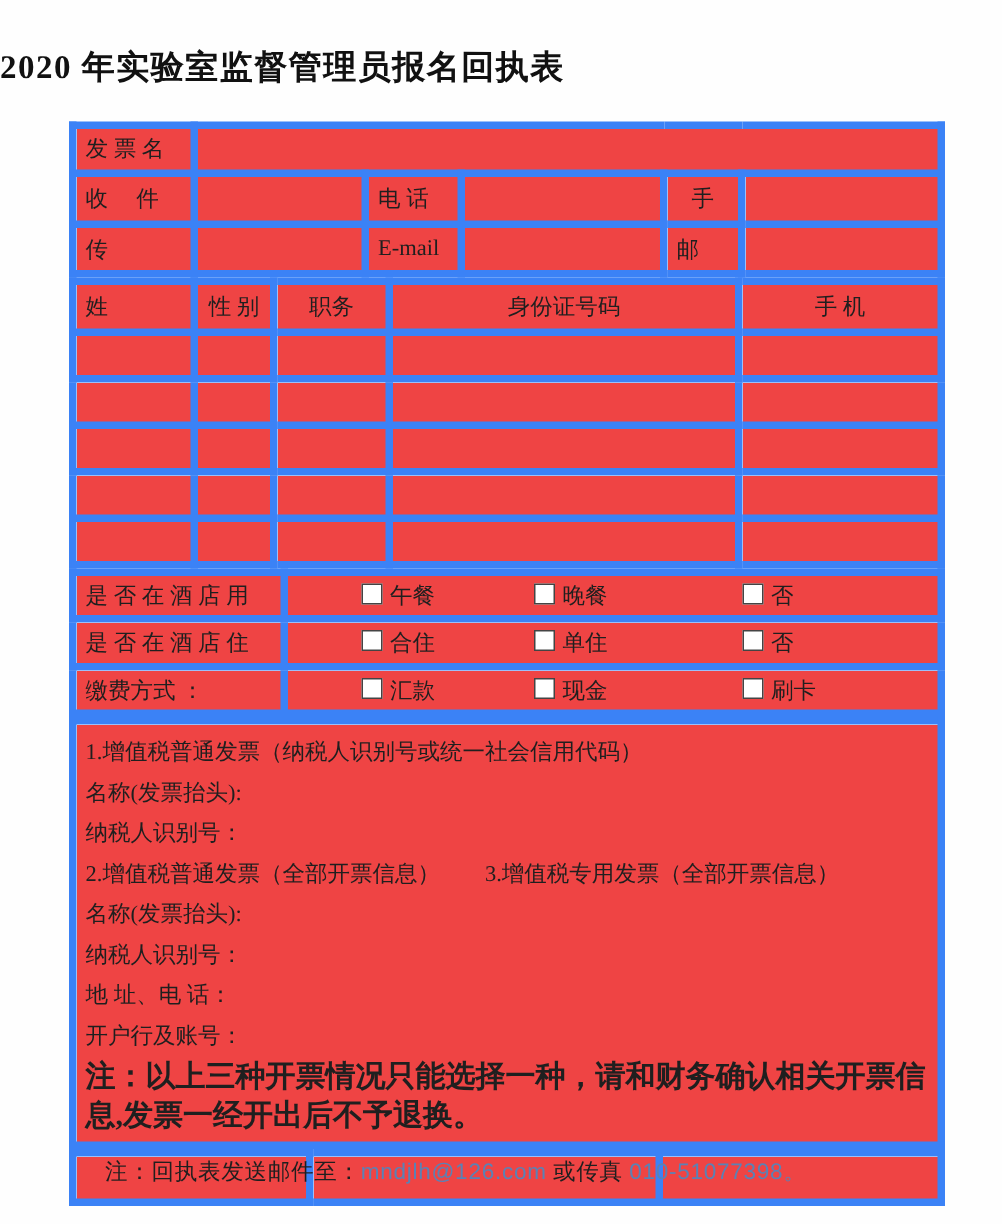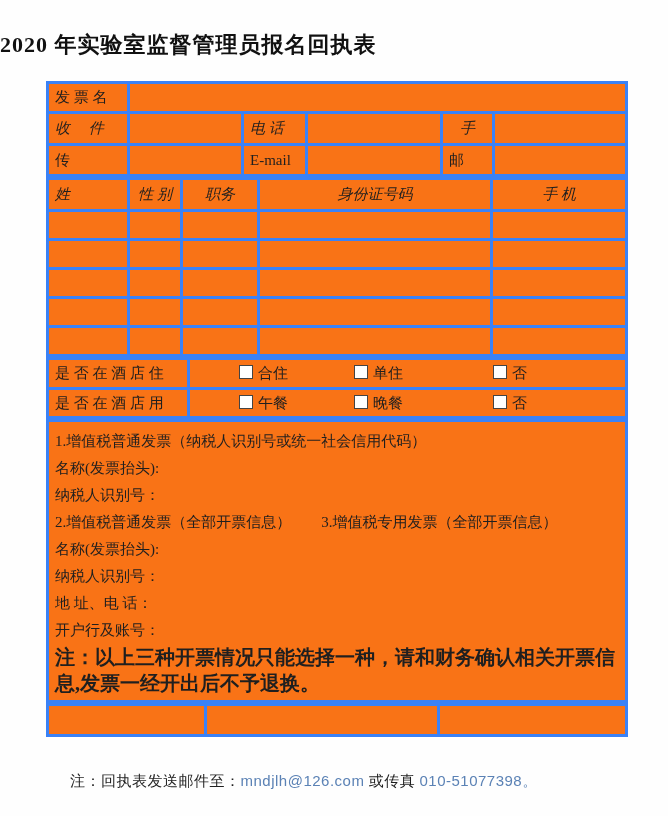--- a/index.html
+++ b/index.html
@@ -8,26 +8,26 @@
     font-family:"Liberation Serif","DejaVu Serif",serif;color:#1f1f1f;
     overflow:hidden;
   }
   .title{
     position:absolute;top:30px;left:0;width:668px;text-align:left;
     font-size:22px;font-weight:bold;letter-spacing:1px;color:#111;
   }
   .table-stack{position:absolute;left:46px;top:81px;width:579px;}
   table{border-collapse:collapse;table-layout:fixed;width:579px;}
   td{
-    border:3px solid #3b82f6;font-size:15px;color:#1f1f1f;
+    border:5px solid #3b82f6;font-size:15px;color:#1f1f1f;
     padding:0 6px;overflow:hidden;white-space:nowrap;
-    background:#f97316;
+    background:#ef4444;
   }
   td.ctr{text-align:center;padding:0 2px;}
-  .h27{height:27px;} .h28{height:28px;} .h29{height:29px;font-style:italic;} .h26{height:26px;}
+  .h27{height:27px;} .h28{height:28px;} .h29{height:29px;} .h26{height:26px;}
   .choices{padding-left:49px;}
   .choice{display:inline-block;}
   .cw1{width:115px;} .cw2{width:139px;}
   .box{
     display:inline-block;width:12px;height:12px;border:1px solid #444;
     margin-right:5px;vertical-align:-1px;background:#fff;
   }
   .bigcell{
     padding:6px 6px 4px 6px;white-space:normal;vertical-align:top;height:238px;margin-top:35px;
   }
@@ -136,29 +136,35 @@
     </tbody>
       </table>
 
     <table>
       <colgroup>
           <col style="width:141px">
           <col style="width:438px">
         </colgroup>
       <tbody>
           <tr>
+        <td class="h26">是 否 在 酒 店 用</td>
+        <td class="h26 choices">
+          <span class="choice cw1"><span class="box"></span><span>午餐</span></span><span class="choice cw2"><span class="box"></span><span>晚餐</span></span><span class="choice"><span class="box"></span><span>否</span></span>
+        </td>
+      </tr>
+      <tr>
         <td class="h27">是 否 在 酒 店 住</td>
         <td class="h27 choices">
           <span class="choice cw1"><span class="box"></span><span>合住</span></span><span class="choice cw2"><span class="box"></span><span>单住</span></span><span class="choice"><span class="box"></span><span>否</span></span>
         </td>
       </tr>
       <tr>
-        <td class="h26">是 否 在 酒 店 用</td>
+        <td class="h26">缴费方式 ：</td>
         <td class="h26 choices">
-          <span class="choice cw1"><span class="box"></span><span>午餐</span></span><span class="choice cw2"><span class="box"></span><span>晚餐</span></span><span class="choice"><span class="box"></span><span>否</span></span>
+          <span class="choice cw1"><span class="box"></span><span>汇款</span></span><span class="choice cw2"><span class="box"></span><span>现金</span></span><span class="choice"><span class="box"></span><span>刷卡</span></span>
         </td>
       </tr>
     </tbody>
       </table>
 
     <table>
       <colgroup>
           <col style="width:579px">
         </colgroup>
       <tbody>

